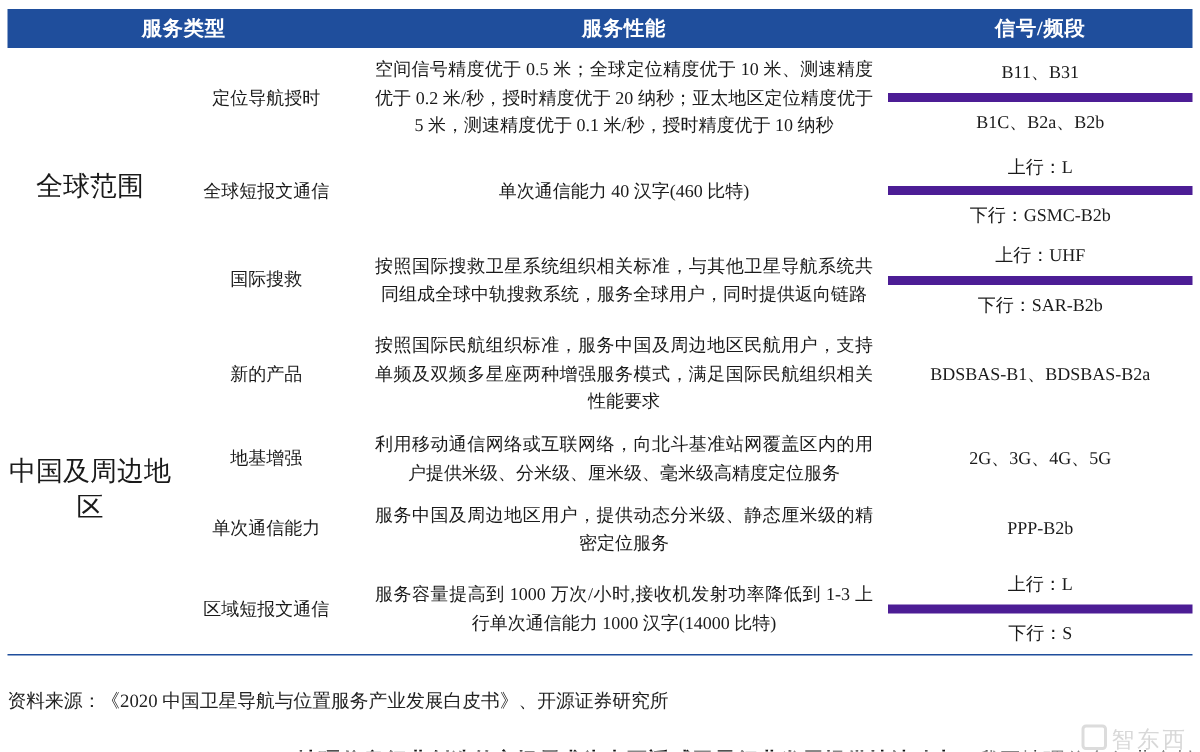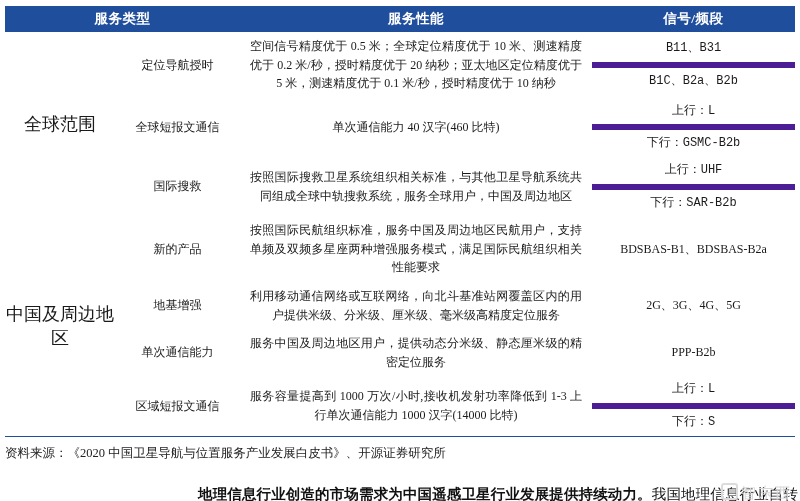--- a/index.html
+++ b/index.html
@@ -70,29 +70,29 @@
   .inner-split {
     display: block;
   }
   .sig-sub {
     display: block;
     padding: 4px 0;
   }
   .sig-sub + .sig-sub {
     border-top: 6px solid #4c1d95;
   }
-  .sig-stack { padding: 0; font-family: Liberation Mono, monospace; }
+  .sig-stack { padding: 0; }
   .bottom-rule {
     width: 790px;
     margin: 0 auto;
     border-bottom: 1.6px solid #1f4e9c;
   }
   .source {
     width: 790px;
-    margin: 7px auto 0 auto;
+    margin: 21px auto 0 auto;
     font-size: 12.5px;
     color: #222;
     line-height: 1.5;
   }
   .body-text {
     width: 600px;
     margin: 20px 0 0 198px;
     font-size: 14.5px;
     line-height: 1.75;
     text-align: justify;
@@ -151,21 +151,21 @@
       <tr>
         <td class="cell rule-b">全球短报文通信</td>
         <td class="cell just rule-b">单次通信能力 40 汉字(460 比特)</td>
         <td class="cell sig-stack rule-b">
           <span class="sig-sub">上行：L</span>
           <span class="sig-sub">下行：GSMC-B2b</span>
         </td>
       </tr>
       <tr>
         <td class="cell rule-thick">国际搜救</td>
-        <td class="cell just rule-thick">按照国际搜救卫星系统组织相关标准，与其他卫星导航系统共同组成全球中轨搜救系统，服务全球用户，中国及周边地区</td>
+        <td class="cell just rule-thick">按照国际搜救卫星系统组织相关标准，与其他卫星导航系统共同组成全球中轨搜救系统，服务全球用户，同时提供返向链路</td>
         <td class="cell sig-stack rule-thick">
           <span class="sig-sub">上行：UHF</span>
           <span class="sig-sub">下行：SAR-B2b</span>
         </td>
       </tr>
 
       <tr>
         <td class="grp" rowspan="4">中国及周边地区</td>
         <td class="cell rule-b">新的产品</td>
         <td class="cell just rule-b">按照国际民航组织标准，服务中国及周边地区民航用户，支持单频及双频多星座两种增强服务模式，满足国际民航组织相关性能要求</td>

